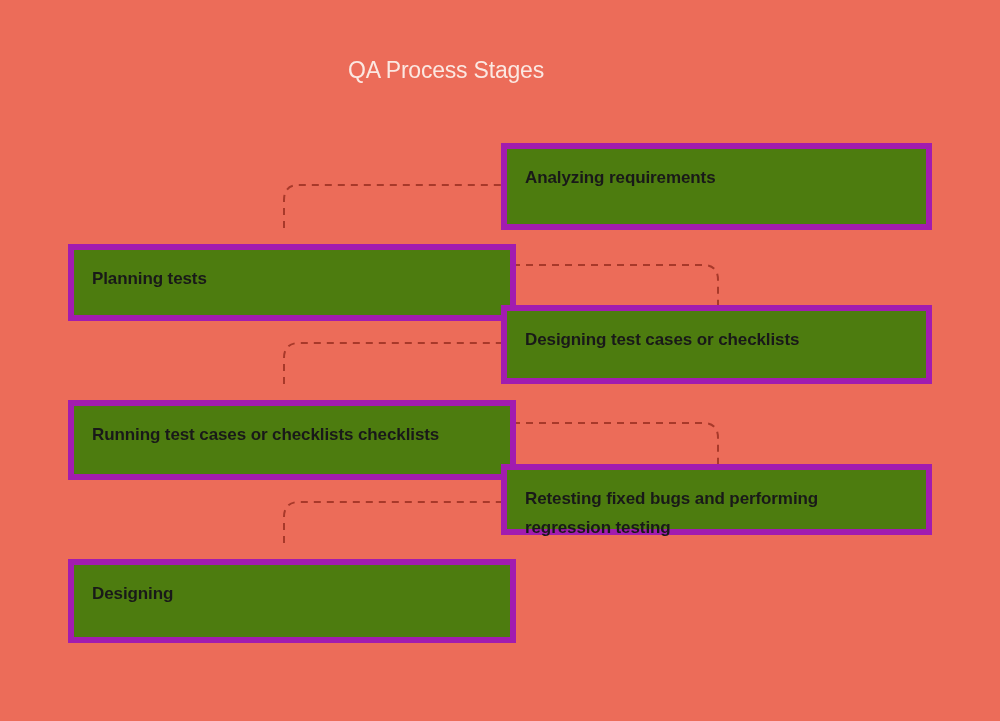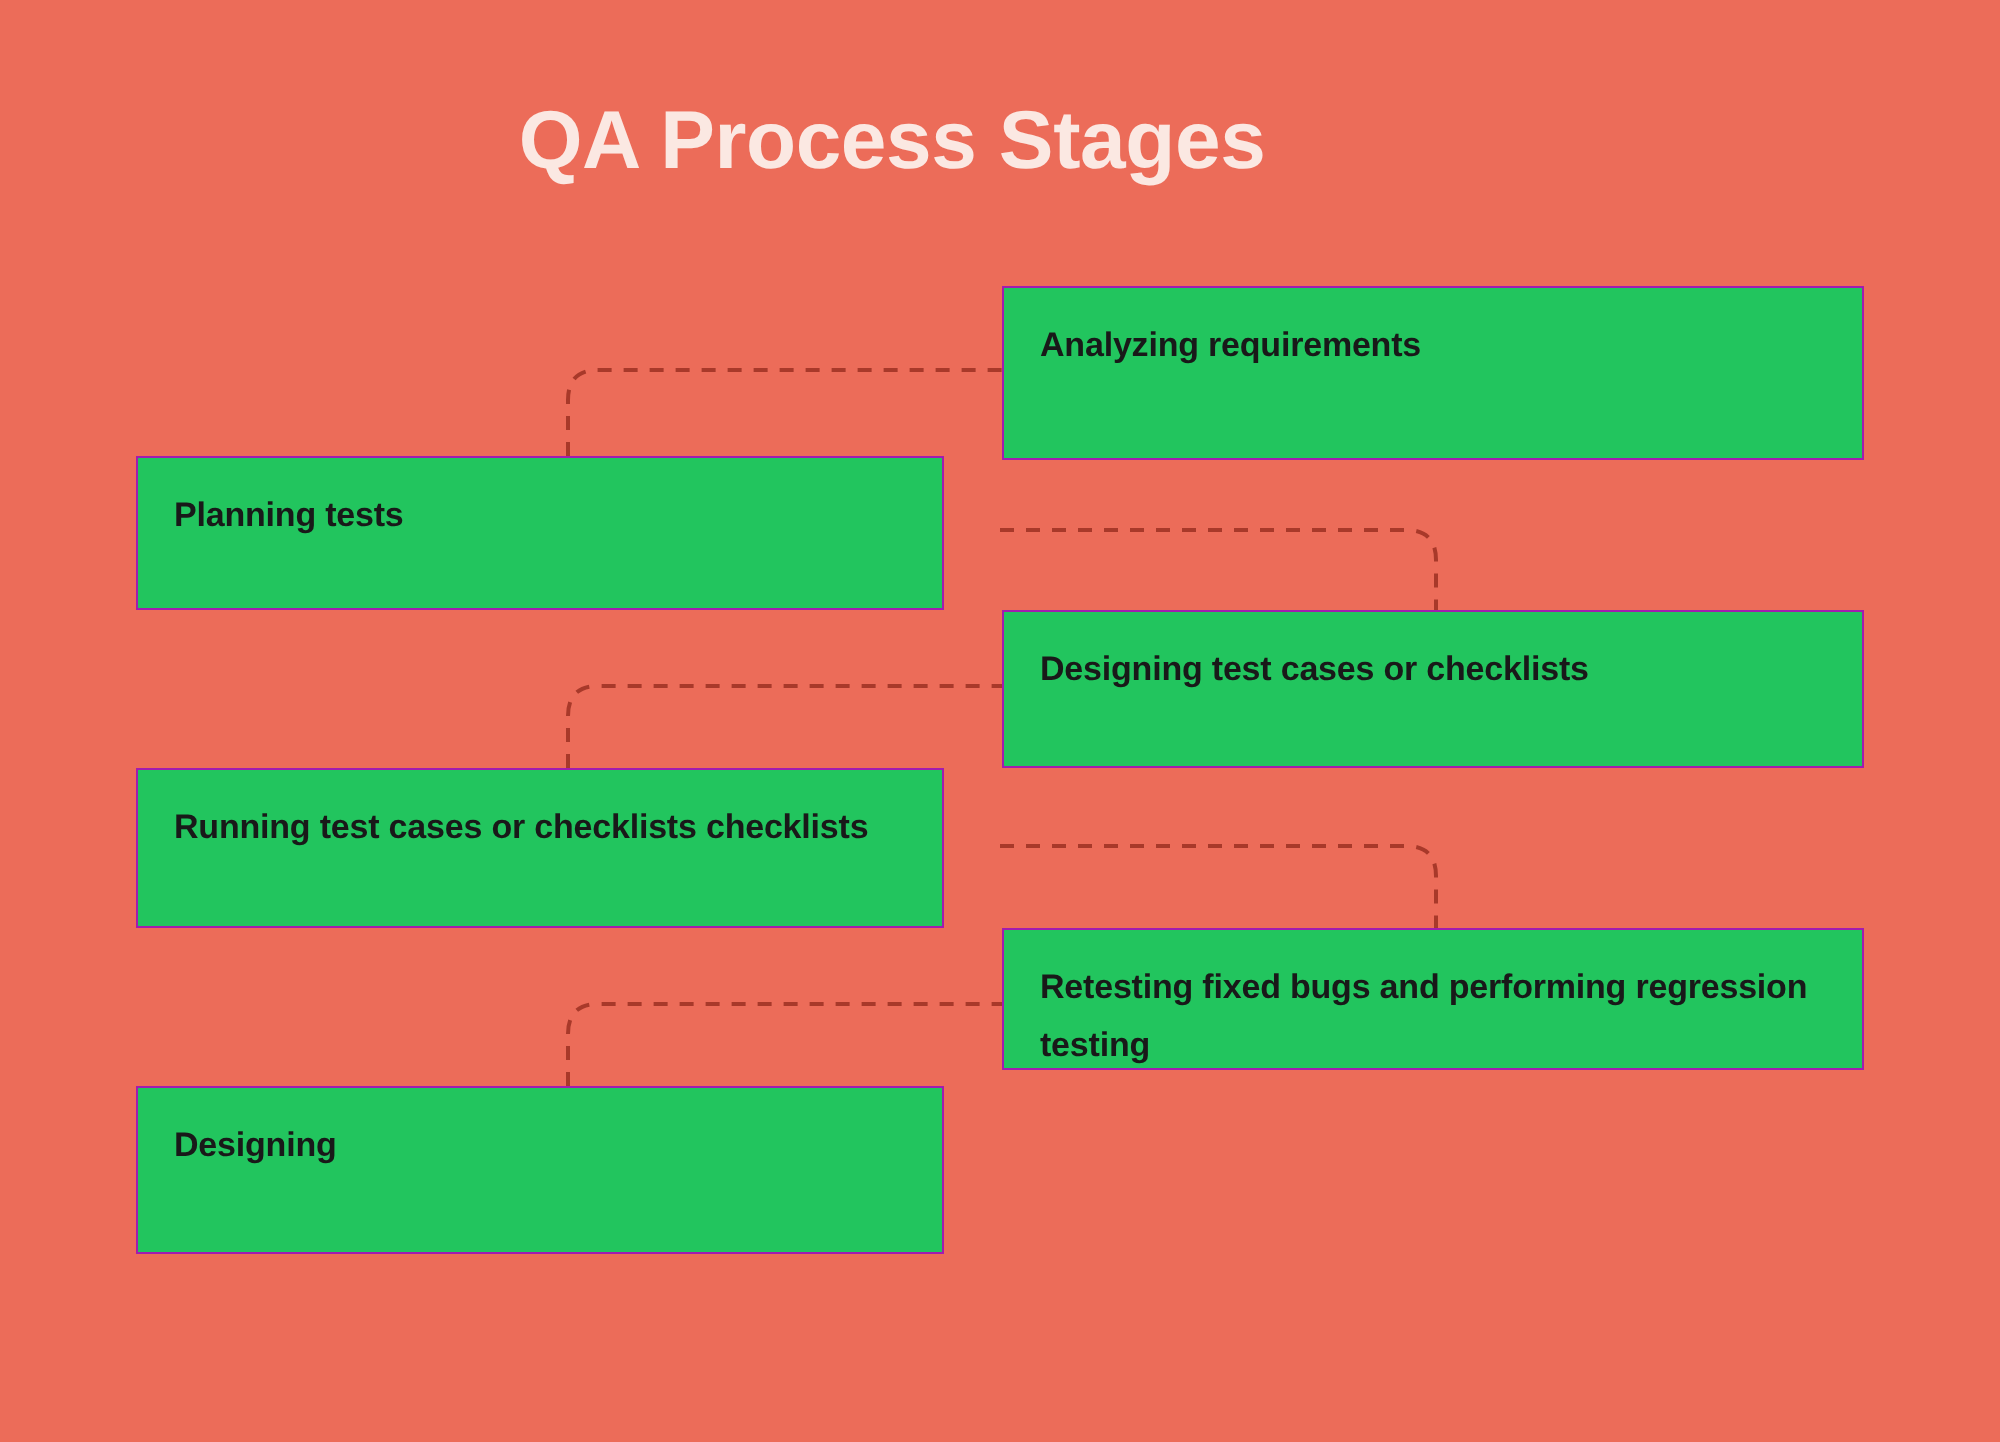--- a/index.html
+++ b/index.html
@@ -19,52 +19,52 @@
     width: 1000px;
     height: 721px;
     background: #ec6c59;
   }
   .title {
     position: absolute;
     left: 0;
     top: 50px;
     width: 892px;
     text-align: center;
-    font-size: 41px;
-    font-weight: bold;
+    font-size: 23px;
+    font-weight: normal;
     color: #fbe8e2;
     letter-spacing: -0.2px;
     line-height: 40px;
   }
   .connector-layer {
     position: absolute;
     left: 0;
     top: 0;
     width: 1000px;
     height: 721px;
     pointer-events: none;
   }
   .box {
     position: absolute;
     box-sizing: border-box;
-    background: #22c55e;
-    border: 1px solid #a21caf;
+    background: #4d7c0f;
+    border: 6px solid #a21caf;
     padding: 14px 18px 0 18px;
   }
   .box-label {
     font-size: 17px;
     font-weight: bold;
     color: #191919;
     line-height: 29px;
     letter-spacing: -0.1px;
   }
   
   .box.right { left: 501px; width: 431px; }
   
-  .box.left  { left: 68px;  width: 404px; }
+  .box.left  { left: 68px;  width: 448px; margin-top: 16px; }
 
   .box-1 { top: 143px; height: 87px; }
   .box-2 { top: 228px; height: 77px; }
   .box-3 { top: 305px; height: 79px; }
   .box-4 { top: 384px; height: 80px; }
   .box-5 { top: 464px; height: 71px; }
   .box-6 { top: 543px; height: 84px; }
 </style>
 </head>
 <body>

